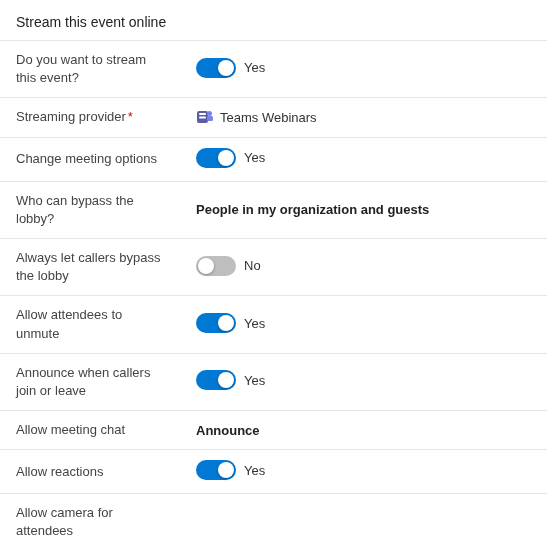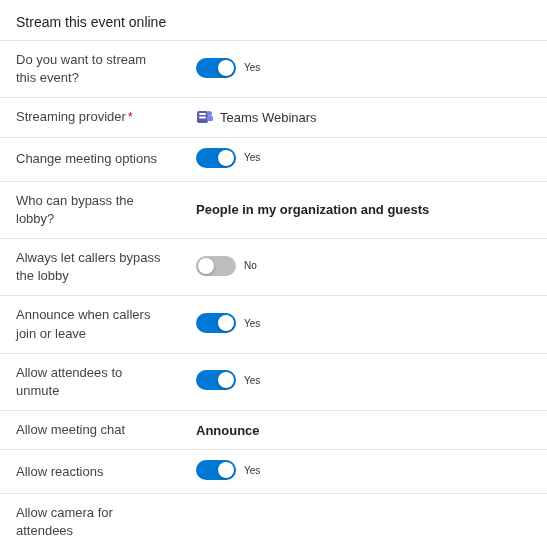--- a/index.html
+++ b/index.html
@@ -87,21 +87,21 @@
 
     .toggle-track.on .toggle-thumb {
       left: 22px;
     }
 
     .toggle-track.off .toggle-thumb {
       left: 2px;
     }
 
     .toggle-label {
-      font-size: 10px;
+      font-size: 13px;
       color: #333;
     }
 
     .bold-value {
       font-weight: 700;
       color: #222;
     }
 
     
     .teams-webinars {
@@ -171,31 +171,31 @@
         <td class="label-cell">Always let callers bypass the lobby</td>
         <td class="value-cell">
       <div class="toggle">
         <div class="toggle-track off">
           <div class="toggle-thumb"></div>
         </div>
         <span class="toggle-label">No</span>
       </div></td>
       </tr>
       <tr>
+        <td class="label-cell">Allow attendees to unmute</td>
+        <td class="value-cell">
+      <div class="toggle">
+        <div class="toggle-track on">
+          <div class="toggle-thumb"></div>
+        </div>
+        <span class="toggle-label">Yes</span>
+      </div></td>
+      </tr>
+      <tr>
         <td class="label-cell">Announce when callers join or leave</td>
-        <td class="value-cell">
-      <div class="toggle">
-        <div class="toggle-track on">
-          <div class="toggle-thumb"></div>
-        </div>
-        <span class="toggle-label">Yes</span>
-      </div></td>
-      </tr>
-      <tr>
-        <td class="label-cell">Allow attendees to unmute</td>
         <td class="value-cell">
       <div class="toggle">
         <div class="toggle-track on">
           <div class="toggle-thumb"></div>
         </div>
         <span class="toggle-label">Yes</span>
       </div></td>
       </tr>
       <tr>
         <td class="label-cell">Allow meeting chat</td>

